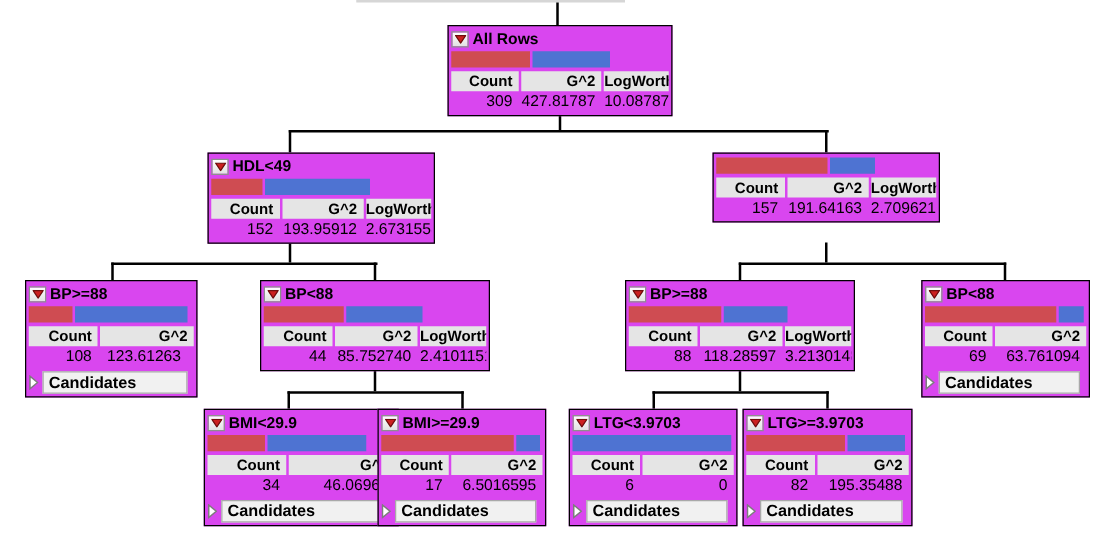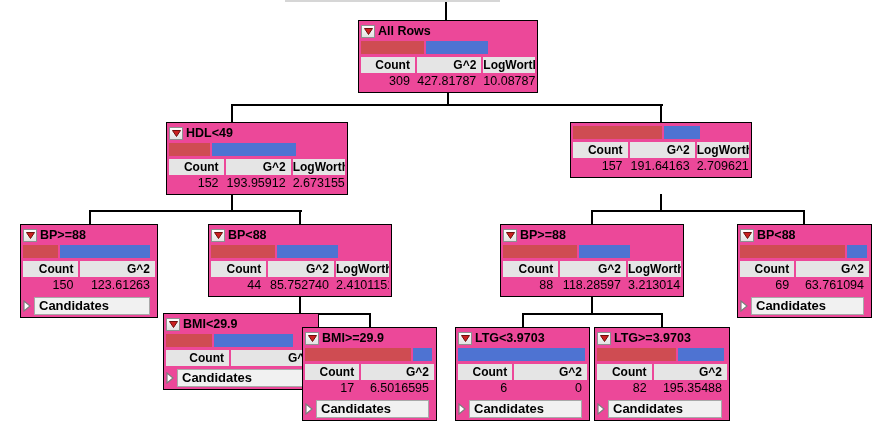--- a/index.html
+++ b/index.html
@@ -3,21 +3,21 @@
 <meta charset="utf-8">
 <style>
   html,body{margin:0;padding:0;background:#fff;}
   #canvas{
     position:relative;width:877px;height:426px;overflow:hidden;
     font-family:"Liberation Sans",sans-serif;background:#fff;color:#000;
   }
   .line{position:absolute;background:#000;}
   .line.gray{background:#d6d6d6;}
   .node{
-    position:absolute;box-sizing:border-box;background:#ec4899;
+    position:absolute;box-sizing:border-box;background:#d946ef;
     border:1.5px solid #000;padding:1px 2px 2px 2px;
   }
   .title-row{display:flex;align-items:center;gap:3px;height:16px;margin:1px 0 0 0;}
   .menu-btn{
     width:14px;height:13px;flex:0 0 14px;box-sizing:border-box;
     border:1px solid #8f8f8f;background:linear-gradient(#fefefe,#e2e2e2);
     display:flex;align-items:center;justify-content:center;cursor:pointer;
   }
   .node-title{font-weight:bold;font-size:12.5px;white-space:nowrap;line-height:15px;}
   .bar-row{display:flex;gap:2px;height:13px;margin:2px 0 3px 0;}
@@ -136,22 +136,22 @@
       </div>
       <div class="bar-row">
         <div class="bar" style="width: 35px; background: rgb(207, 76, 82);"></div>
         <div class="bar" style="width: 90px; background: rgb(78, 115, 210);"></div>
       </div>
       <div class="cols hdr">
         <div class="cell" style="width: 42%;">Count</div>
         <div class="cell" style="flex: 1 1 0%;">G^2</div>
       </div>
       <div class="cols vals">
-        <div class="cell" style="width: 42%;">150</div>
-        <div class="cell" style="flex: 1 1 0%;">123.61263</div>
+        <div class="cell" style="width: 42%;">108</div>
+        <div class="cell" style="flex: 1 1 0%; text-align: center;">123.61263</div>
       </div>
       <div class="cand-row">
         <span class="disclosure">
           <svg width="8" height="12" viewBox="0 0 8 12">
             <polygon points="1,1 1,11 7,6" fill="#ffffff" stroke="#7d7d7d" stroke-width="1.2"></polygon>
           </svg>
         </span>
         <div class="cand-btn">Candidates</div>
       </div>
     </div>
@@ -226,36 +226,40 @@
       </div>
       <div class="cand-row">
         <span class="disclosure">
           <svg width="8" height="12" viewBox="0 0 8 12">
             <polygon points="1,1 1,11 7,6" fill="#ffffff" stroke="#7d7d7d" stroke-width="1.2"></polygon>
           </svg>
         </span>
         <div class="cand-btn">Candidates</div>
       </div>
     </div>
-    <div class="node" style="left: 163px; top: 313px; width: 156px;">
+    <div class="node" style="left: 163px; top: 327px; width: 156px;">
       <div class="title-row">
         <span class="menu-btn">
           <svg width="9" height="7" viewBox="0 0 9 7">
             <polygon points="0.5,0.5 8.5,0.5 4.5,6.5" fill="#cc2020" stroke="#6e0e0e" stroke-width="1"></polygon>
           </svg>
         </span>
         <span class="node-title">BMI&lt;29.9</span>
       </div>
       <div class="bar-row">
         <div class="bar" style="width: 46px; background: rgb(207, 76, 82);"></div>
         <div class="bar" style="width: 79px; background: rgb(78, 115, 210);"></div>
       </div>
       <div class="cols hdr">
         <div class="cell" style="width: 42%;">Count</div>
         <div class="cell" style="flex: 1 1 0%;">G^2</div>
+      </div>
+      <div class="cols vals">
+        <div class="cell" style="width: 42%;">34</div>
+        <div class="cell" style="flex: 1 1 0%;">46.06962</div>
       </div>
       <div class="cand-row">
         <span class="disclosure">
           <svg width="8" height="12" viewBox="0 0 8 12">
             <polygon points="1,1 1,11 7,6" fill="#ffffff" stroke="#7d7d7d" stroke-width="1.2"></polygon>
           </svg>
         </span>
         <div class="cand-btn">Candidates</div>
       </div>
     </div>

